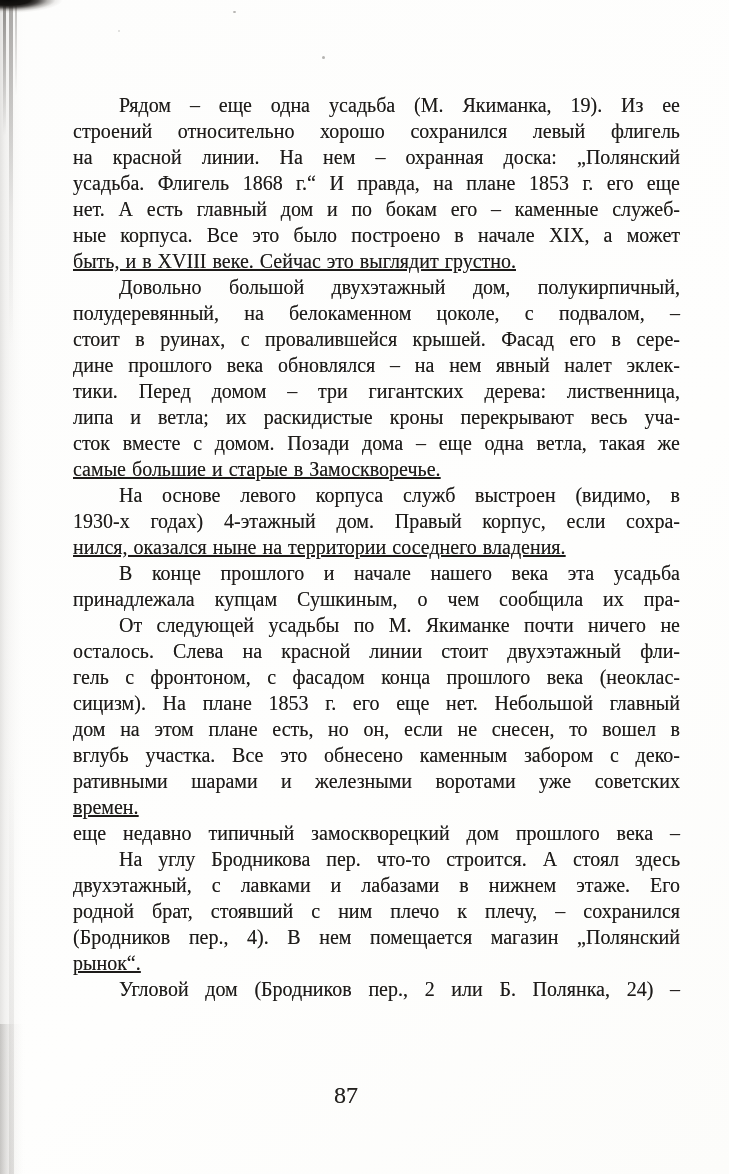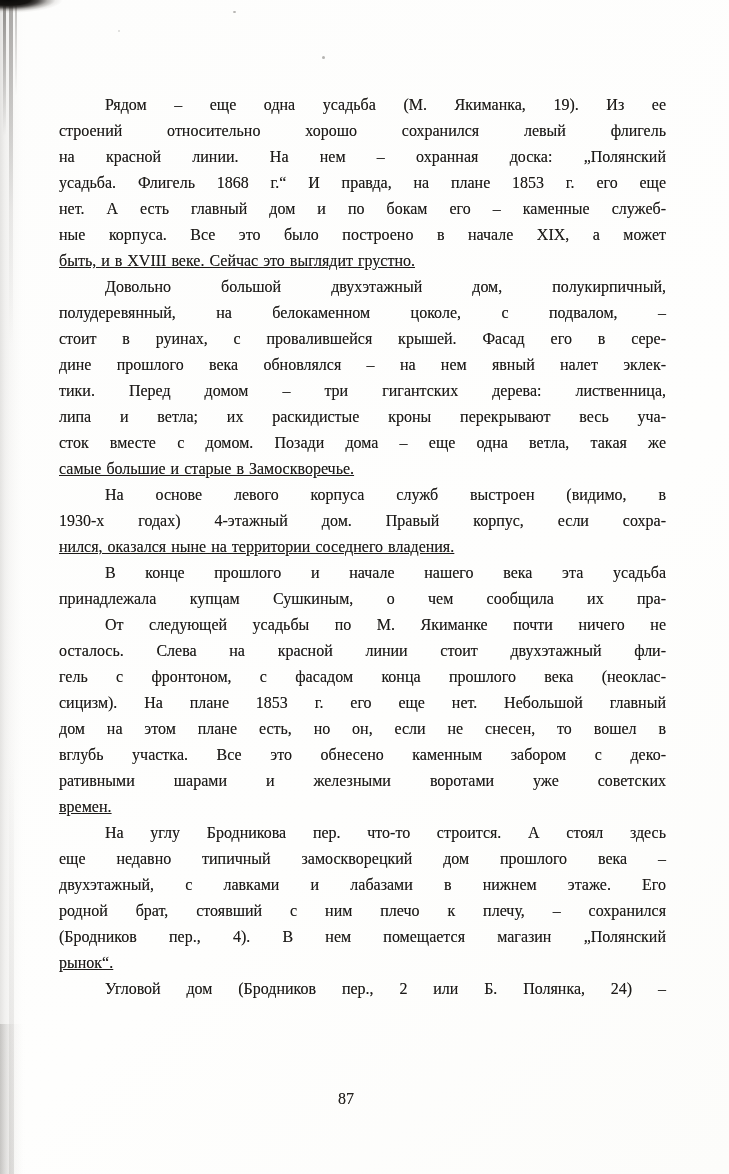--- a/index.html
+++ b/index.html
@@ -69,47 +69,46 @@
   }
   .speck {
     position: absolute;
     border-radius: 50%;
     background: rgba(90,88,85,0.45);
   }
 
   
   .text-block {
     position: absolute;
-    left: 59px;
+    left: 73px;
     top: 92px;
     width: 607px;
-    font-size: 16px;
+    font-size: 20px;
     line-height: 26px;
     color: #1d1b19;
     text-shadow: 0 0 0.6px rgba(35,32,30,0.55);
     word-spacing: 1px;
   }
   .paragraph { margin: 0; }
   .line {
     text-align: justify;
     text-align-last: justify;
   }
   .line.indent { text-indent: 46px; }
   .line.no-just { text-align-last: left; text-decoration: underline; }
 
   .page-number {
     position: absolute;
     left: 63px;
     top: 1082px;
     width: 566px;
     text-align: center;
-    font-size: 16px;
+    font-size: 24px;
     color: #24221f;
     text-shadow: 0 0 0.6px rgba(35,32,30,0.5);
-    margin-top: 8px;
   }
 </style>
 </head>
 <body>
 
 <div class="page">
   <div class="edge-shadow"></div>
   <div class="edge-shadow-bottom"></div>
   <div class="streak s1"></div>
   <div class="streak s2"></div>
@@ -153,22 +152,22 @@
         <div class="line indent">От следующей усадьбы по М. Якиманке почти ничего не</div>
         <div class="line">осталось. Слева на красной линии стоит двухэтажный фли-</div>
         <div class="line">гель с фронтоном, с фасадом конца прошлого века (неоклас-</div>
         <div class="line">сицизм). На плане 1853 г. его еще нет. Небольшой главный</div>
         <div class="line">дом на этом плане есть, но он, если не снесен, то вошел в</div>
         <div class="line">вглубь участка. Все это обнесено каменным забором с деко-</div>
         <div class="line">ративными шарами и железными воротами уже советских</div>
         <div class="line no-just">времен.</div>
       </div>
       <div class="paragraph">
+        <div class="line">еще недавно типичный замоскворецкий дом прошлого века –</div>
         <div class="line indent">На углу Бродникова пер. что-то строится. А стоял здесь</div>
-        <div class="line">еще недавно типичный замоскворецкий дом прошлого века –</div>
         <div class="line">двухэтажный, с лавками и лабазами в нижнем этаже. Его</div>
         <div class="line">родной брат, стоявший с ним плечо к плечу, – сохранился</div>
         <div class="line">(Бродников пер., 4). В нем помещается магазин „Полянский</div>
         <div class="line no-just">рынок“.</div>
       </div>
       <div class="paragraph">
         <div class="line indent">Угловой дом (Бродников пер., 2 или Б. Полянка, 24) –</div>
       </div>
     </div>
 

